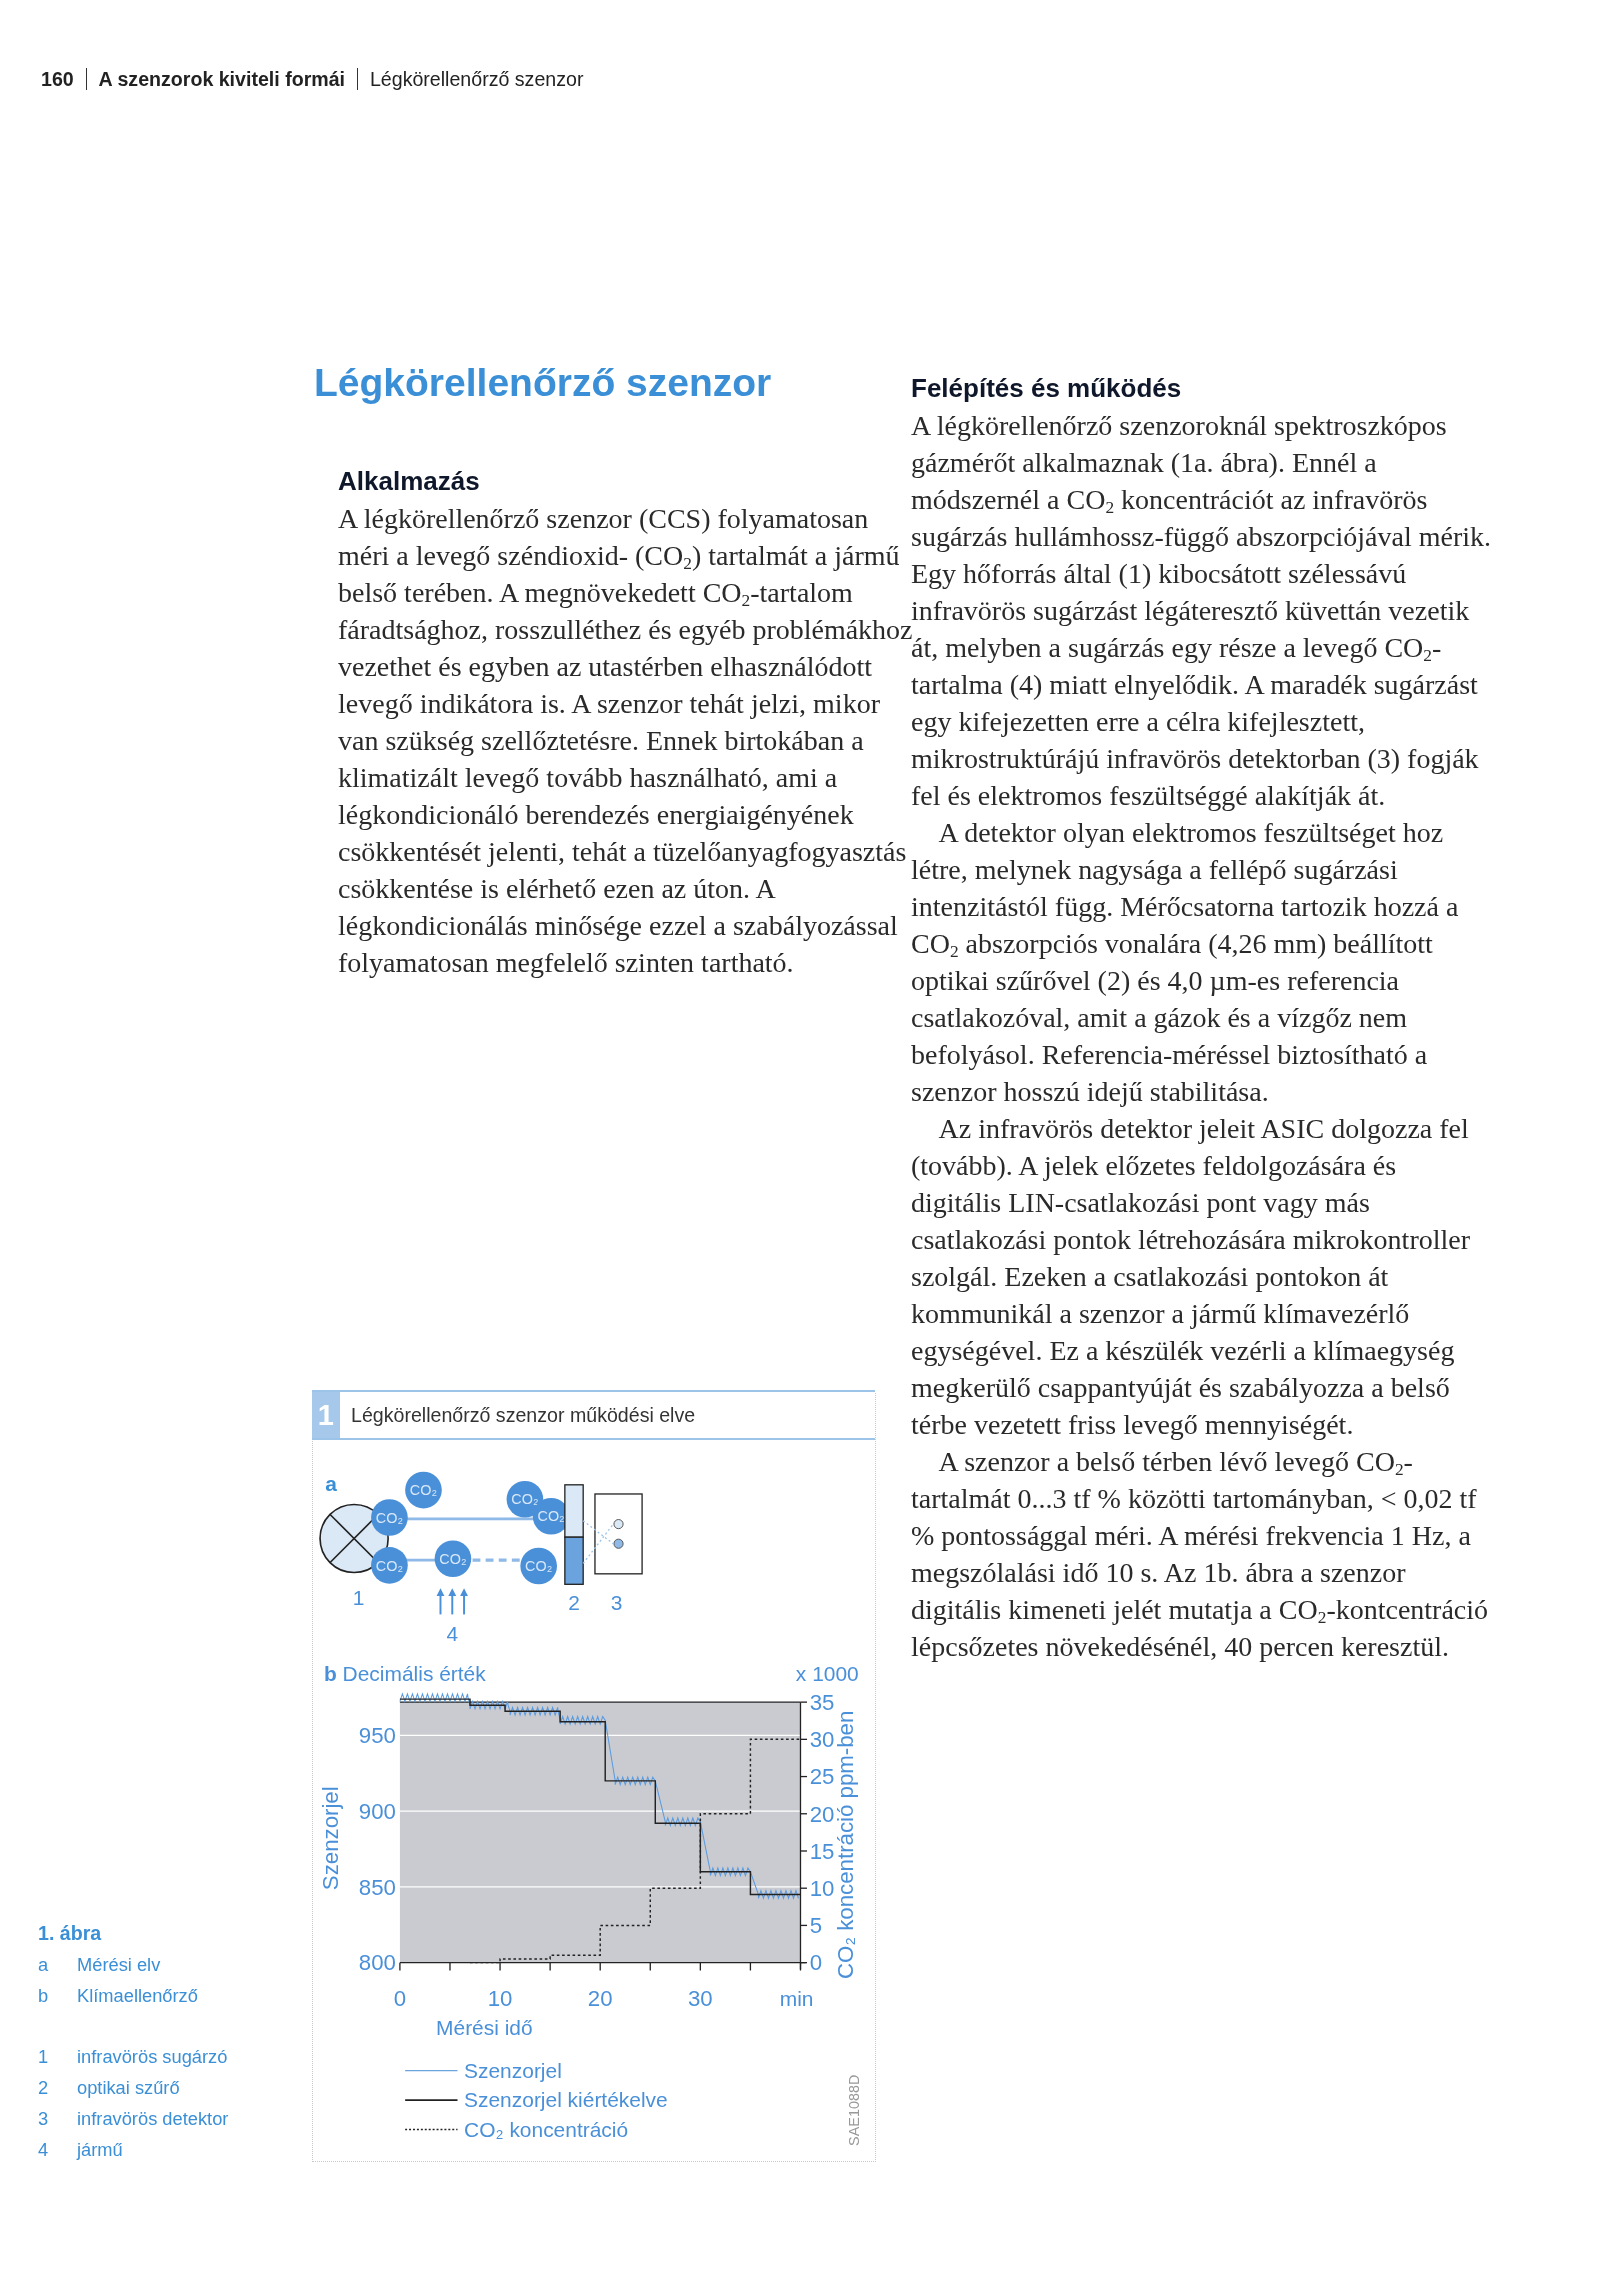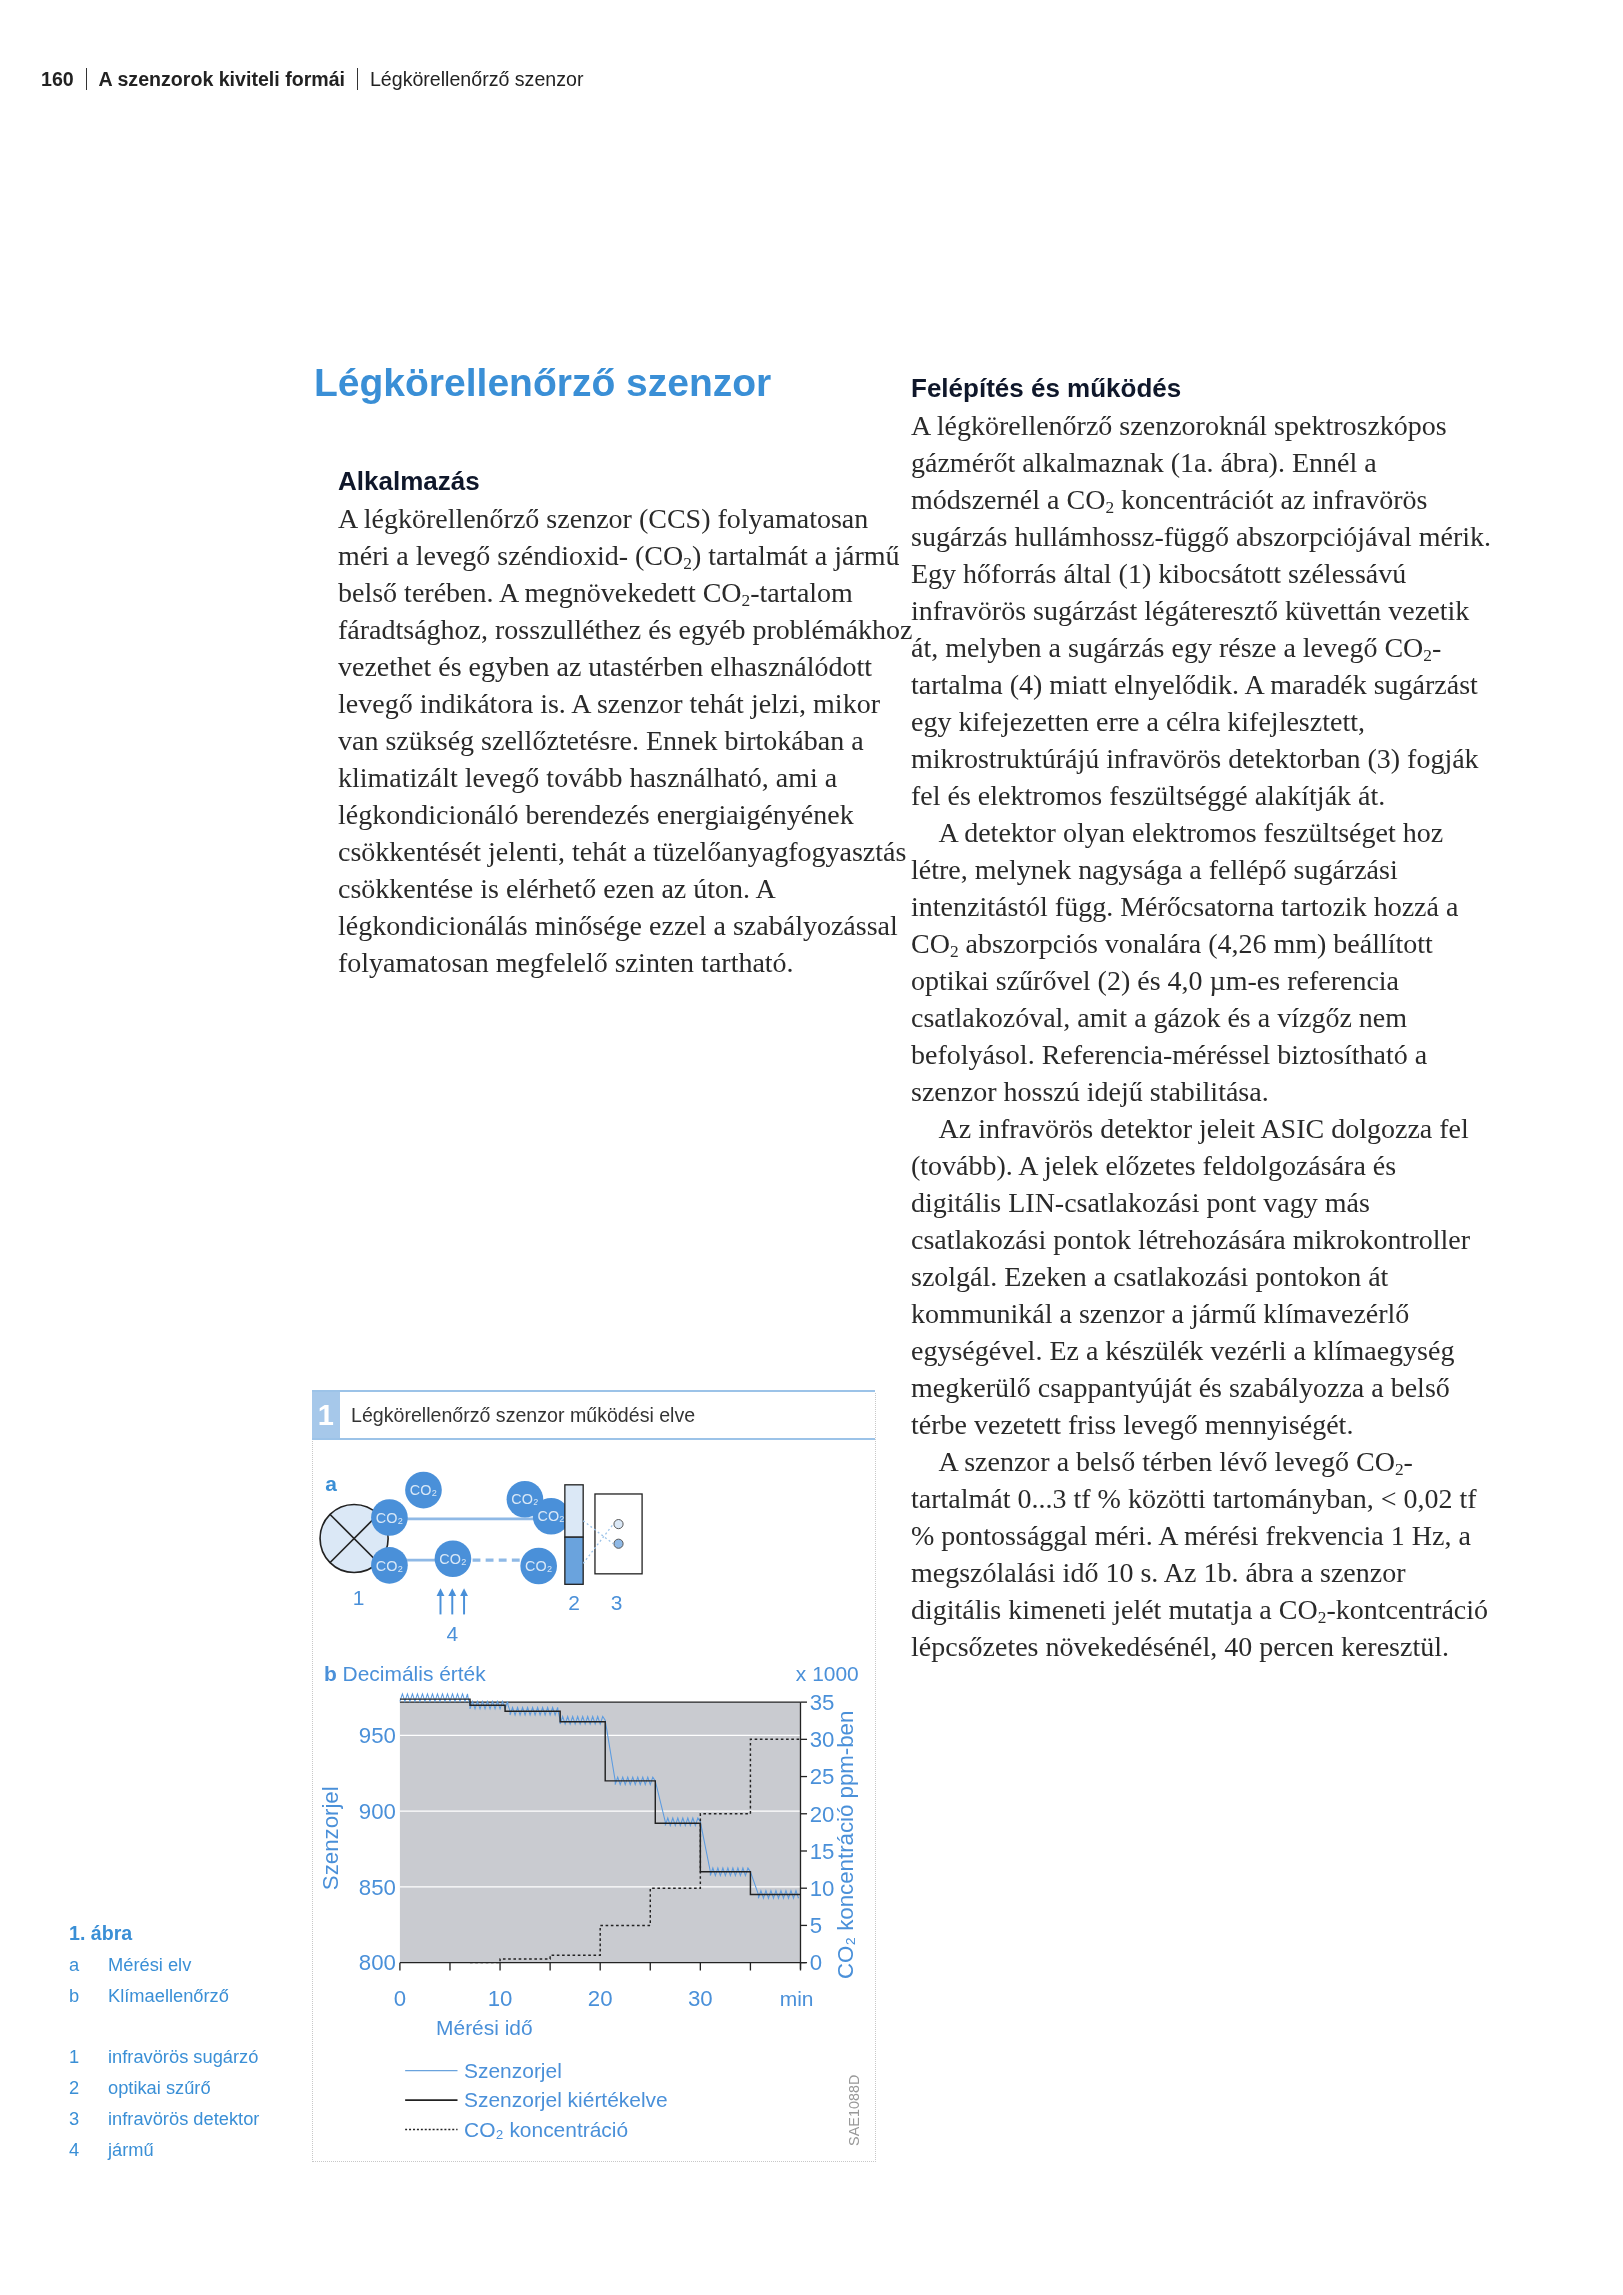--- a/index.html
+++ b/index.html
@@ -14,21 +14,21 @@
   .col p.ind { text-indent:27.5px; }
   sub { font-size:0.62em; vertical-align:-0.25em; line-height:0; }
   .colL { left:314px; top:463px; width:576px;margin-left:24px; }
   .colR { left:911px; top:370px; width:581px; }
   
   .fig { position:absolute; left:312px; top:1393px; width:562px; height:768px; border:1.3px dotted #c8c8c8; border-top:none; }
   .fig-head { position:absolute; left:312px; top:1390px; width:563px; height:46px; border-top:2.6px solid #9cc3e8; border-bottom:2.6px solid #9cc3e8; background:#fff; }
   .fig-num { position:absolute; left:0; top:0; width:27.5px; height:46px; background:#a6c8ea; color:#fff; font-family:"Liberation Sans", sans-serif; font-weight:bold; font-size:29px; text-align:center; line-height:46px; }
   .fig-title { position:absolute; left:39px; top:0; line-height:46px; font-family:"Liberation Sans", sans-serif; font-size:19.6px; color:#333; }
   .figsvg { position:absolute; left:312px; top:1439px; }
-  .caption { position:absolute; left:38px; top:1918px; font-family:"Liberation Sans", sans-serif; color:#3a8fd6; font-size:18.3px; line-height:31px;margin-left:31px; }
+  .caption { position:absolute; left:38px; top:1918px; font-family:"Liberation Sans", sans-serif; color:#3a8fd6; font-size:18.3px; line-height:31px; }
   .caption .ct { font-weight:bold; font-size:19.6px; }
   .caption .row { display:flex; }
   .caption .k { width:39px; }
   .caption .gap { height:30px; }
 </style>
 </head>
 <body>
 
 <div class="hdr">
   <b>160</b><span class="sep"></span><b>A szenzorok kiviteli formái</b><span class="sep"></span><span>Légkörellenőrző szenzor</span>

